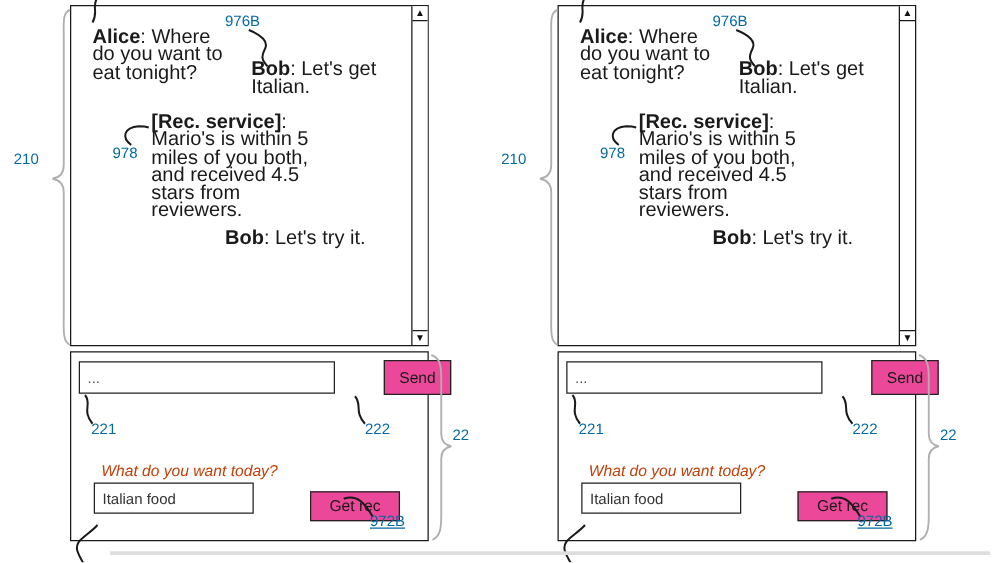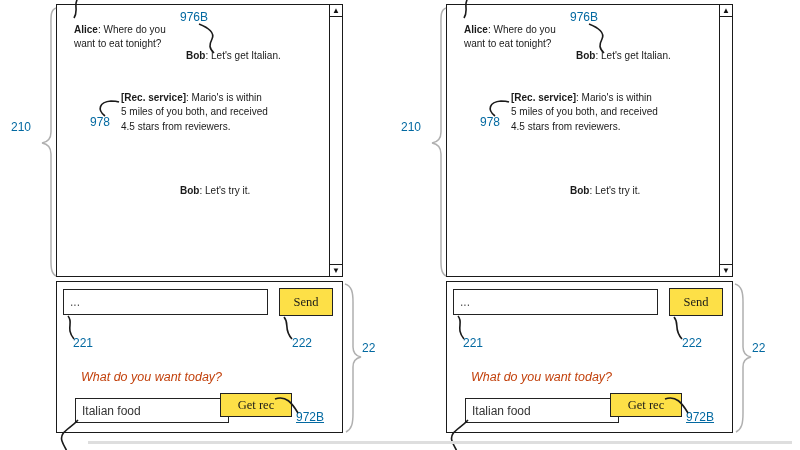--- a/index.html
+++ b/index.html
@@ -24,24 +24,24 @@
     border-left:1.7px solid #1a1a1a; box-sizing:border-box; background:#fff;
   }
   .scroll-btn {
     position:absolute; left:0; right:0; height:12px;
     display:flex; align-items:center; justify-content:center;
     font-size:8px; line-height:8px; color:#111; box-sizing:border-box;
   }
   .scroll-up   { top:0; border-bottom:1.7px solid #1a1a1a; }
   .scroll-down { bottom:0; border-top:1.7px solid #1a1a1a; }
 
-  .msg { position:absolute; font-size:10px; line-height:14.3px; color:#1a1a1a; }
+  .msg { position:absolute; font-size:16px; line-height:14.3px; color:#1a1a1a; }
   .msg b { font-weight:bold; }
   .msg-alice { left:17px; top:18px;  width:114px; }
-  .msg-bob1  { left:129px; top:44px; width:150px; }
+  .msg-bob1  { left:144px; top:44px; width:150px; }
   .msg-rec   { left:64px;  top:86px; width:148px; }
   .msg-bob2  { left:123px; top:151px; width:120px;margin-top:28px; }
 
   .ref { position:absolute; font-size:12px; color:#0369a1; white-space:nowrap; }
   .ref-976b { left:123px; top:5px; }
   .ref-978  { left:33px;  top:110px; }
   .ref-210  { left:11px;  top:120px; }
   .ref-22   { left:362px; top:341px; }
 
   
@@ -53,27 +53,27 @@
   .composer-box .ref-222  { left:235px; top:54px; }
   .composer-box .ref-972b { left:239px; top:128px;text-decoration:underline; }
 
   .text-input {
     position:absolute; border:1.7px solid #222; box-sizing:border-box;
     background:#fff; font-family:"Liberation Sans", sans-serif;
     font-size:12px; color:#333; padding:0 0 0 6px; outline:none;
   }
   .text-input::placeholder { color:#555; opacity:1; }
   .message-input { left:6px;  top:7px;   width:205px; height:26px; }
-  .food-input    { left:18px; top:116px; width:154px; height:25px; }
+  .food-input    { left:18px; top:104px; width:128px; height:25px; }
 
   .btn {
     position:absolute; border:1.7px solid #222; box-sizing:border-box;
-    background:#fde047; font-family:Liberation Serif, serif;
+    background:#ec4899; font-family:Liberation Sans, sans-serif;
     font-size:12.5px; color:#1a1a1a; display:flex;
-    align-items:center; justify-content:center; padding:0; cursor:default;
+    align-items:center; justify-content:center; padding:0; cursor:default;margin-left:28px;
   }
   .send-btn    { left:222px; top:6px;   width:54px; height:28px; }
   .get-rec-btn { left:163px; top:111px; width:72px; height:24px; }
 
   .prompt {
     position:absolute; left:24px; top:88px;
     font-size:12.5px; font-style:italic; color:#c2410c; white-space:nowrap;
   }
 
   .overlay { position:absolute; left:0; top:0; width:400px; height:450px; pointer-events:none; }

